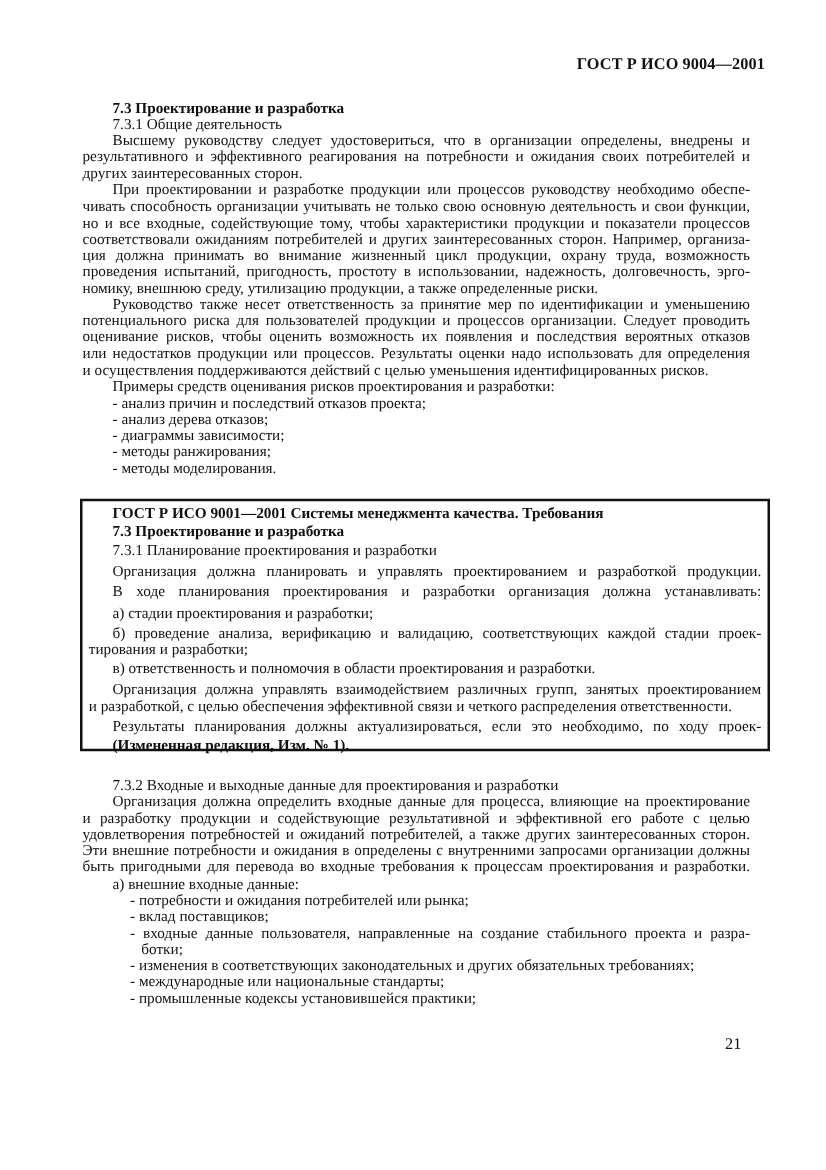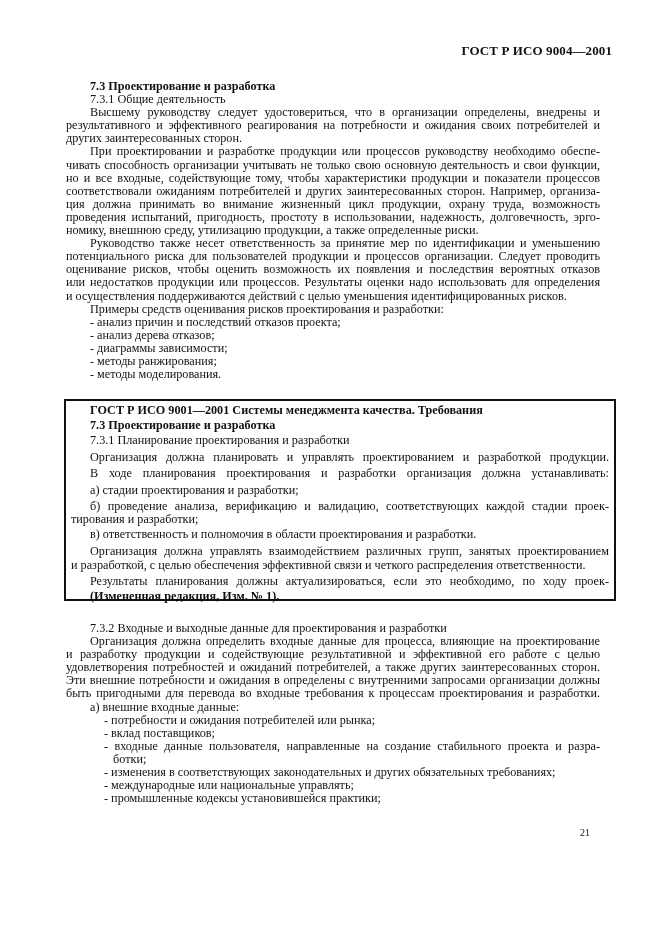--- a/index.html
+++ b/index.html
@@ -21,21 +21,21 @@
     .dash2 { padding-left: 38px; text-align-last: left; }
     .hang2 { padding-left: 47px; text-align-last: left; }
     .box {
       position: absolute; left: 64px; top: 399px; width: 552px; height: 202px;
       border: 2px solid #111; box-sizing: border-box;
       padding: 2px 5px 0 5px;
     }
     .box .ln { font-size: 12.2px; line-height: 16.6px; }
     .box .bln { line-height: 14.5px; }
     .sec2 { position: absolute; left: 66px; top: 602px; width: 534px; margin-top: 20px; }
-    .pagenum { position: absolute; left: 580px; top: 827px; font-size: 10px; }
+    .pagenum { position: absolute; left: 580px; top: 827px; font-size: 13px; }
   </style>
 </head>
 <body>
 
 <div class="header">ГОСТ Р ИСО 9004—2001</div>
 
 <div class="page">
   <p class="ln last b ind">7.3 Проектирование и разработка</p>
   <p class="ln last ind">7.3.1 Общие деятельность</p>
   <p class="ln ind">Высшему руководству следует удостовериться, что в организации определены, внедрены и</p>
@@ -83,17 +83,17 @@
   <p class="ln">и разработку продукции и содействующие результативной и эффективной его работе с целью</p>
   <p class="ln">удовлетворения потребностей и ожиданий потребителей, а также других заинтересованных сторон.</p>
   <p class="ln">Эти внешние потребности и ожидания в определены с внутренними запросами организации должны</p>
   <p class="ln">быть пригодными для перевода во входные требования к процессам проектирования и разработки.</p>
   <p class="ln last ind">а) внешние входные данные:</p>
   <p class="ln dash2">- потребности и ожидания потребителей или рынка;</p>
   <p class="ln dash2">- вклад поставщиков;</p>
   <p class="ln dash2" style="text-align-last:justify">- входные данные пользователя, направленные на создание стабильного проекта и разра-</p>
   <p class="ln hang2">ботки;</p>
   <p class="ln dash2"><span>- </span><span>изменения в соответствующих законодательных и других обязательных требованиях;</span></p>
-  <p class="ln dash2">- международные или национальные управлять;</p>
+  <p class="ln dash2">- международные или национальные стандарты;</p>
   <p class="ln dash2">- промышленные кодексы установившейся практики;</p>
 </div>
 
 <div class="pagenum">21</div>
 
 </body></html>

